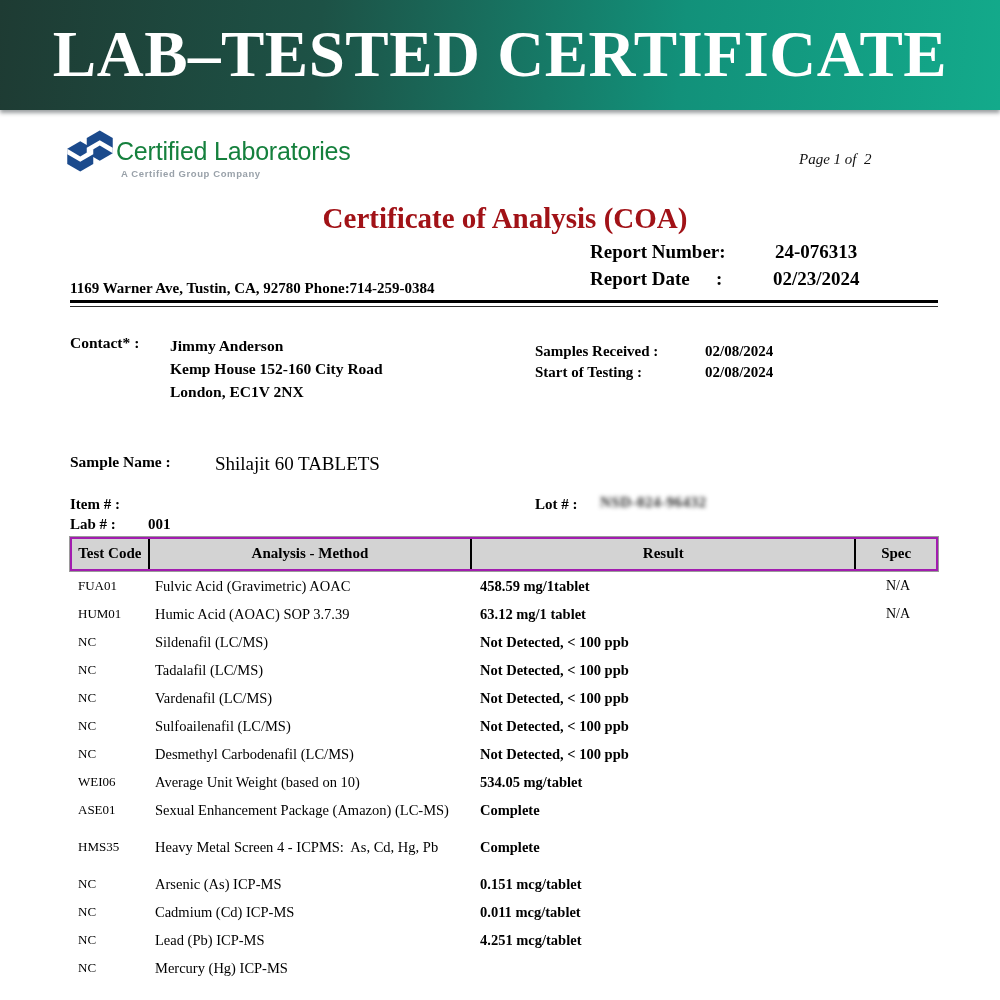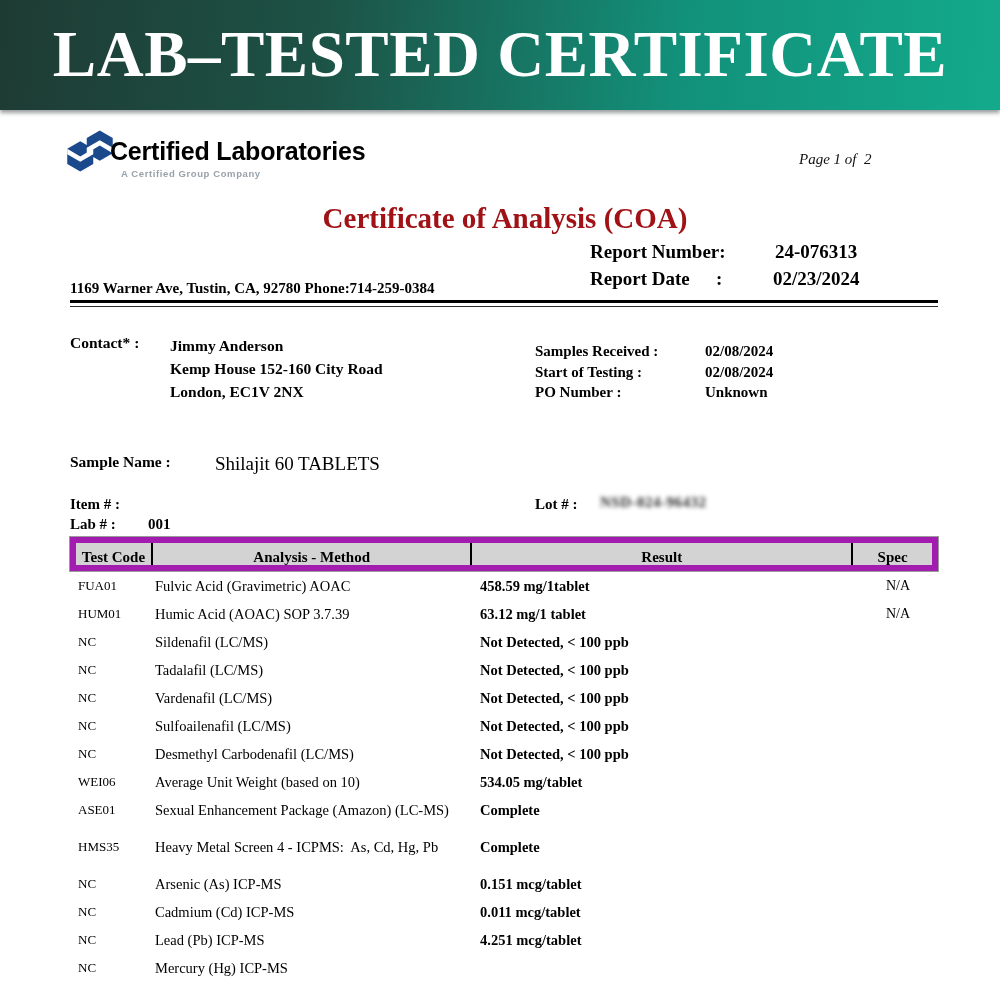--- a/index.html
+++ b/index.html
@@ -31,23 +31,23 @@
     font-family: Liberation Serif, serif;
     font-weight: 700;
     font-size: 65px;
     letter-spacing: 0.5px;
     color: #ffffff;
   }
 
   
   .logo-icon { position: absolute; left: 64px; top: 125px; }
   .logo-name {
-    position: absolute; left: 110px; top: 137px;
+    position: absolute; left: 116px; top: 137px;
     font-family: "Liberation Sans", sans-serif;
-    font-weight: 700; font-size: 25px; color: #000000;
+    font-weight: 400; font-size: 25px; color: #15803d;
     letter-spacing: -0.2px;
   }
   .logo-tagline {
     position: absolute; left: 121px; top: 168px;
     font-family: "Liberation Sans", sans-serif;
     font-weight: 700; font-size: 9.5px; color: #99a1a9;
     letter-spacing: 0.6px;
   }
   .page-indicator {
     position: absolute; left: 799px; top: 151px;
@@ -85,21 +85,21 @@
   .lot-value    { position: absolute; left: 600px; top: 494px; font-size: 15px;   font-weight: 700;
                   color: #2b2b2b; filter: blur(2.3px); letter-spacing: 0.5px; }
   .lab-label    { position: absolute; left: 70px;  top: 516px; font-size: 15px;   font-weight: 700; }
   .lab-value    { position: absolute; left: 148px; top: 516px; font-size: 15px;   font-weight: 700; }
 
   
   .thead {
     position: absolute; left: 70px; top: 537px; width: 868px; height: 34px;
     display: flex;
     background: #d3d3d3;
-    border: 6px solid #a21caf;
+    border: 2px solid #a21caf;
     outline: 1px solid #9a9a9a;
   }
   .thead .hcell {
     font-size: 15px; font-weight: 700;
     text-align: center; line-height: 29px;
     border-right: 2px solid #000;
   }
   .thead .hcell:last-child { border-right: none; }
   .h-code { width: 78px; } .h-analysis { width: 324px; } .h-result { width: 386px; } .h-spec { width: 80px; }
 
@@ -156,24 +156,20 @@
 
   <div class="right-fields">
     <div class="frow">
       <span class="flabel">Samples Received :</span>
       <span>02/08/2024</span>
     </div>
     <div class="frow">
       <span class="flabel">Start of Testing :</span>
       <span>02/08/2024</span>
     </div>
-    <div class="frow">
-      <span class="flabel">PO Number :</span>
-      <span>Unknown</span>
-    </div>
   </div>
 
   <div class="sample-label">Sample Name :</div>
   <div class="sample-value">Shilajit 60 TABLETS</div>
   <div class="item-label">Item # :</div>
   <div class="lot-label">Lot # :</div>
   <div class="lot-value">NSD-024-96432</div>
   <div class="lab-label">Lab # :</div>
   <div class="lab-value">001</div>
 

